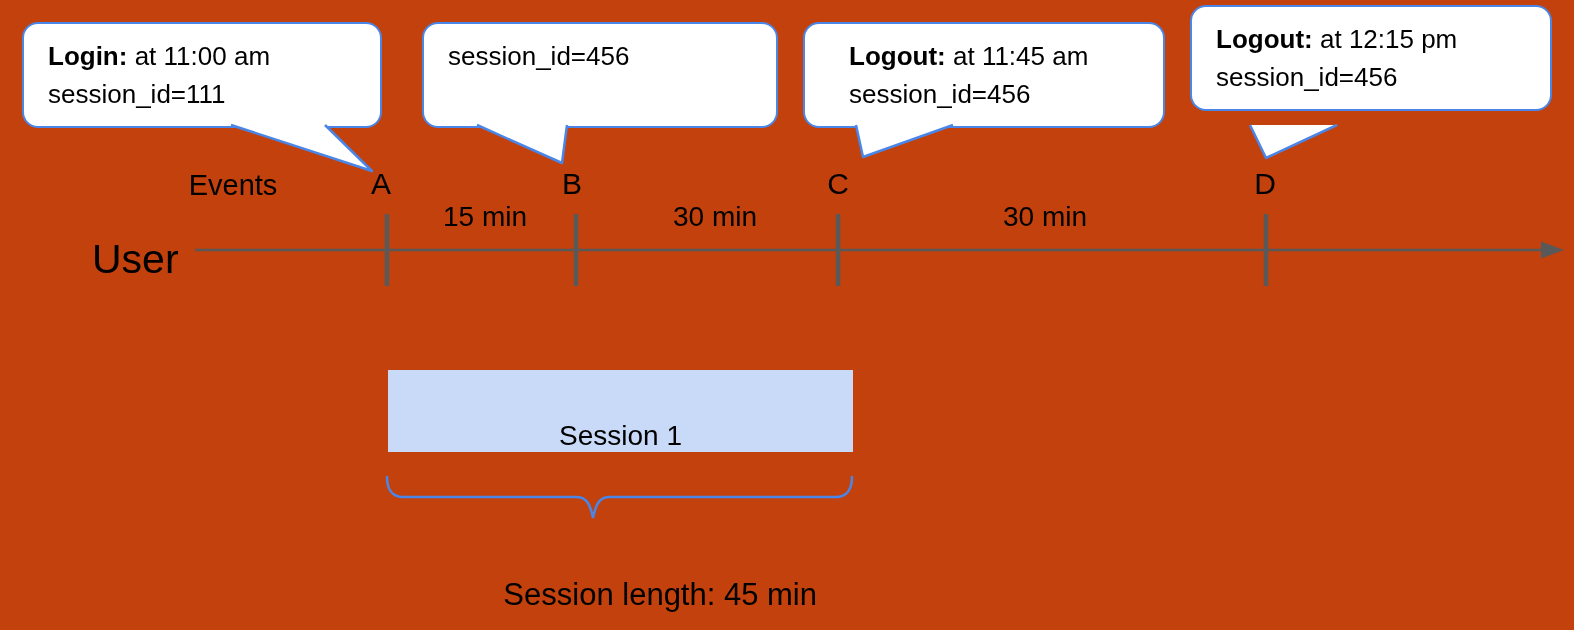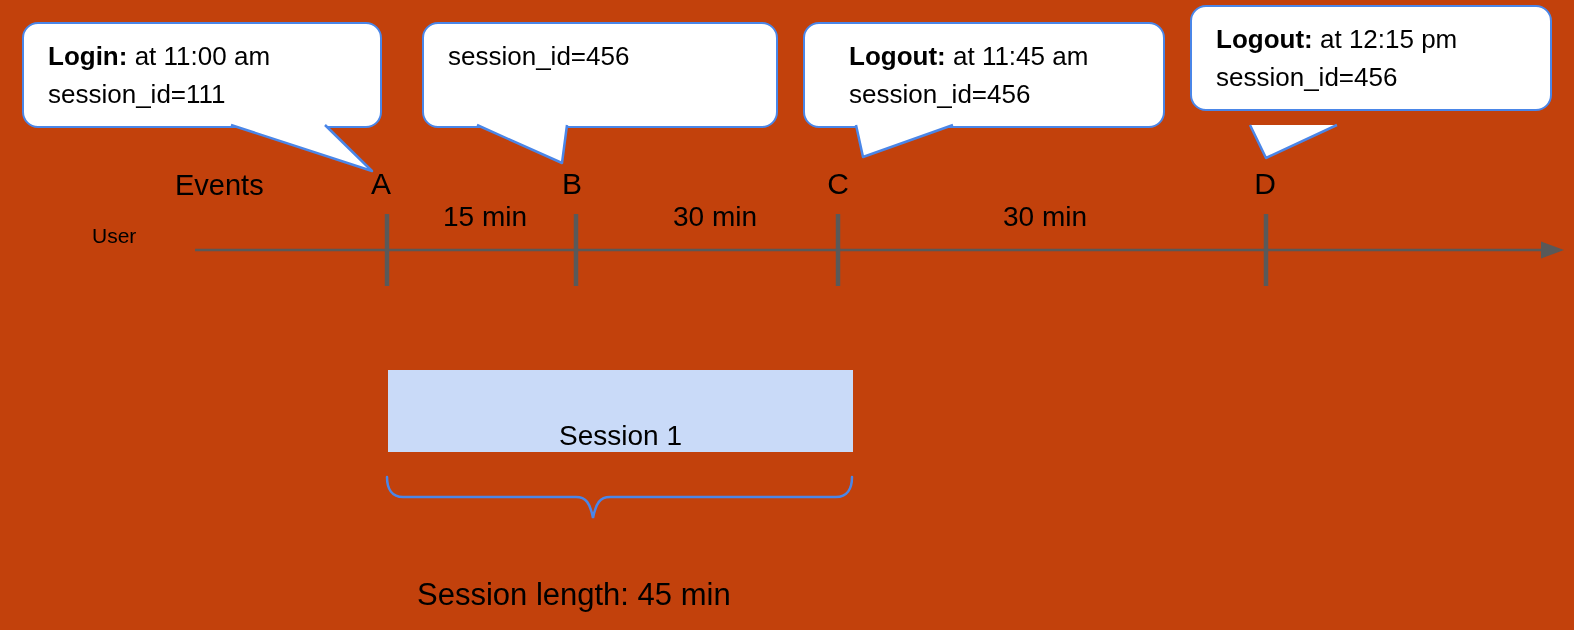--- a/index.html
+++ b/index.html
@@ -27,35 +27,35 @@
     z-index:2;
   }
   .interval-label{
     position:absolute;
     width:120px;
     text-align:center;
     font-size:28px;
     z-index:2;
   }
   .axis-word{position:absolute;z-index:2;}
-  #events-word{left:175px;top:169px;width:116px;text-align:left;font-size:29px;}
-  #user-word{left:92px;top:224px;width:80px;font-size:21px;}
+  #events-word{left:175px;top:169px;width:116px;text-align:center;font-size:29px;}
+  #user-word{left:92px;top:236px;width:80px;font-size:41px;}
 
   #session-box{
     position:absolute;
     left:388px;top:370px;width:465px;height:82px;
     background:#c9daf8;
     display:flex;align-items:flex-end;justify-content:center;
     font-size:28px;
     z-index:1;
   }
   #session-length{
     position:absolute;
     left:417px;top:577px;width:400px;
-    text-align:left;
+    text-align:right;
     font-size:31px;
     z-index:2;
   }
   #overlay{
     position:absolute;left:0;top:0;width:1574px;height:630px;
     z-index:5;
     pointer-events:none;
   }
 </style>
 </head>

